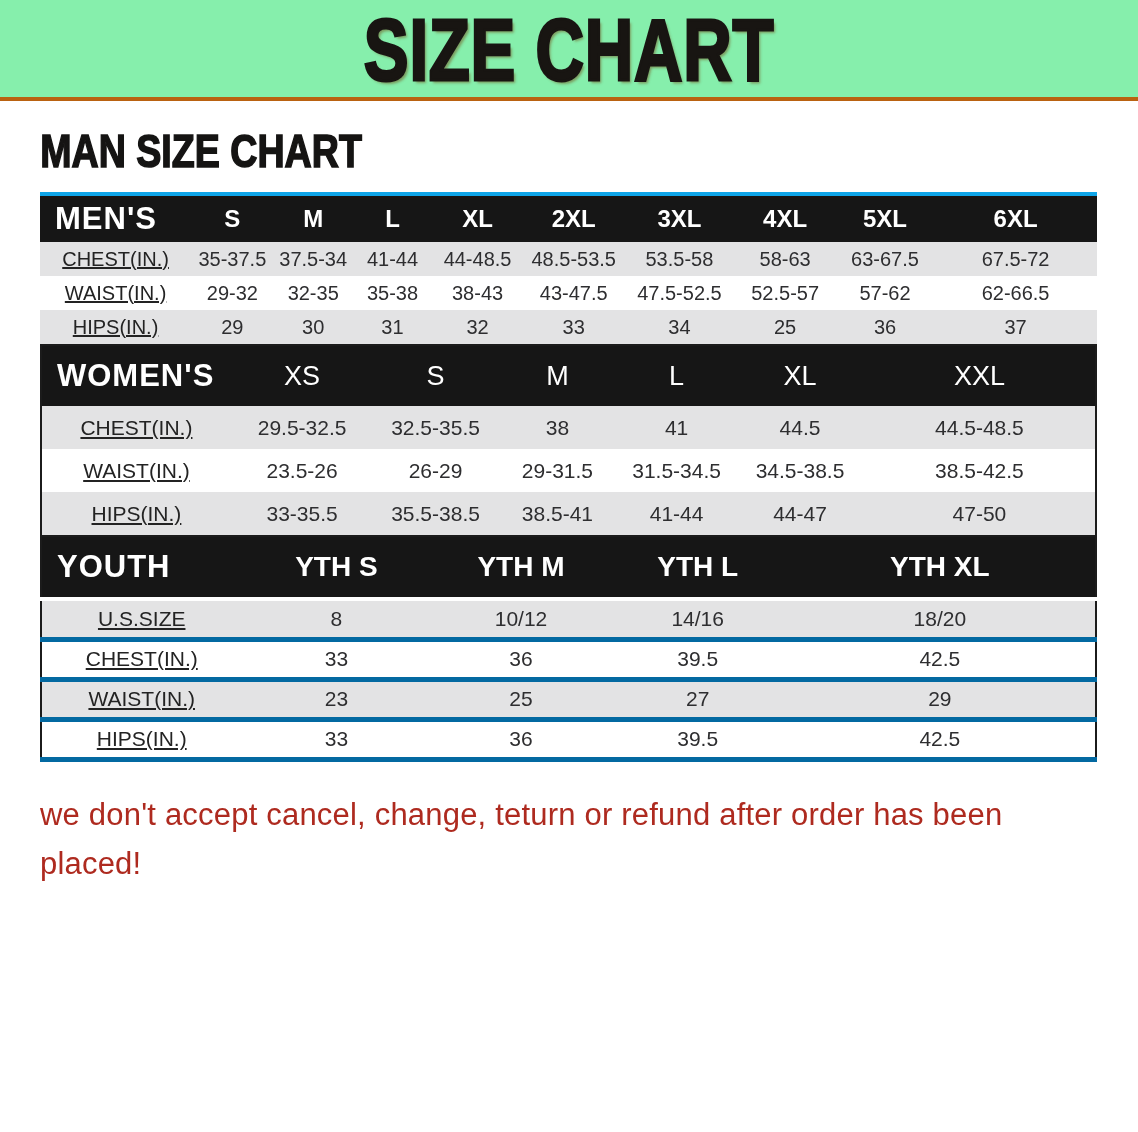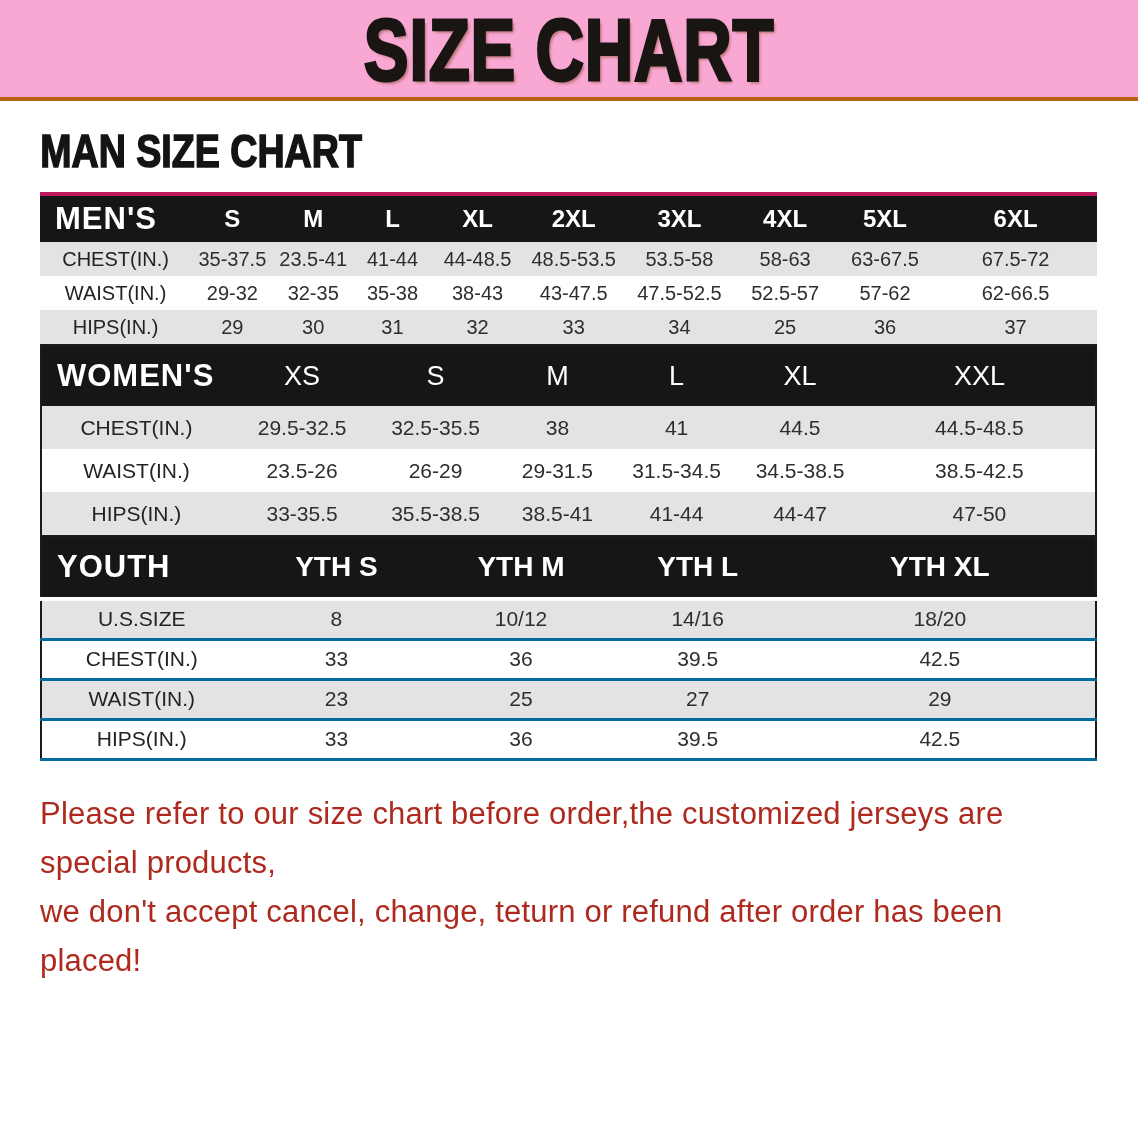--- a/index.html
+++ b/index.html
@@ -8,21 +8,21 @@
     background: #ffffff;
     font-family: "Liberation Sans", "DejaVu Sans", sans-serif;
     overflow: hidden;
   }
   .page { width: 1138px; height: 1132px; position: relative; background: #fff; }
 
   
   .banner {
     width: 100%;
     height: 101px;
-    background: #f9a8d4;
+    background: #86efac;
     border-bottom: 4px solid #BA6211;
     display: flex;
     align-items: center;
     justify-content: center;
   }
   .banner-title {
     display: inline-block;
     font-size: 86px;
     font-weight: bold;
     color: #181512;
@@ -80,40 +80,40 @@
   }
   table.size-table tbody tr.alt { background: #E3E3E4; }
   table.size-table tbody tr.plain { background: #ffffff; }
 
   
   table.men-table thead tr { height: 48px; }
   table.men-table th.group-label { font-size: 31px; }
   table.men-table th.size-col { font-size: 24px; font-weight: bold; }
   table.men-table tbody tr { height: 34px; }
   table.men-table tbody td { font-size: 20px; }
-  table.men-table { border-top: 4px solid #be185d; }
+  table.men-table { border-top: 4px solid #0ea5e9; }
 
   
   table.women-table thead tr { height: 61px; }
   table.women-table th.group-label { font-size: 31px; }
   table.women-table th.size-col { font-size: 27px; font-weight: normal; }
   table.women-table tbody tr { height: 43px; }
   table.women-table tbody td { font-size: 21px; }
   table.women-table { border: 2px solid #1b1b1b; border-bottom: none; }
 
   
   table.youth-table thead tr { height: 63px; }
   table.youth-table th.group-label { font-size: 31px; margin-top: 36px; }
   table.youth-table th.size-col { font-size: 28px; font-weight: bold; }
-  table.youth-table tbody tr { height: 40px; border-bottom: 3px solid #0369a1; }
+  table.youth-table tbody tr { height: 40px; border-bottom: 5px solid #0369a1; }
   table.youth-table thead tr { border-bottom: 4px solid #ffffff; }
   table.youth-table tbody td { font-size: 21px; }
   table.youth-table { border: 2px solid #1b1b1b; border-bottom: none; }
 
-  td.row-label { font-weight: normal; color: #232323 !important; }
+  td.row-label { font-weight: normal; color: #232323 !important; text-decoration: underline; }
 
   
   .footer-note {
     margin-top: 28px;
     padding: 0 28px 0 40px;
     color: #AE2A1F;
     font-size: 31px;
     line-height: 49px;
     letter-spacing: 0.2px;
   }
@@ -154,21 +154,21 @@
           <th class="size-col">3XL</th>
           <th class="size-col">4XL</th>
           <th class="size-col">5XL</th>
           <th class="size-col">6XL</th>
         </tr>
       </thead>
       <tbody>
         <tr class="alt">
           <td class="row-label">CHEST(IN.)</td>
           <td>35-37.5</td>
-          <td>23.5-41</td>
+          <td>37.5-34</td>
           <td>41-44</td>
           <td>44-48.5</td>
           <td>48.5-53.5</td>
           <td>53.5-58</td>
           <td>58-63</td>
           <td>63-67.5</td>
           <td>67.5-72</td>
         </tr>
         <tr class="plain">
           <td class="row-label">WAIST(IN.)</td>
@@ -292,17 +292,16 @@
           <td class="row-label">HIPS(IN.)</td>
           <td>33</td>
           <td>36</td>
           <td>39.5</td>
           <td>42.5</td>
         </tr>
       </tbody>
     </table>
 
   <div class="footer-note">
-    <div>Please refer to our size chart before order,the customized jerseys are special products,</div>
     <div>we don't accept cancel, change, teturn or refund after order has been placed!</div>
   </div>
 
 </div>
 
 </body></html>

